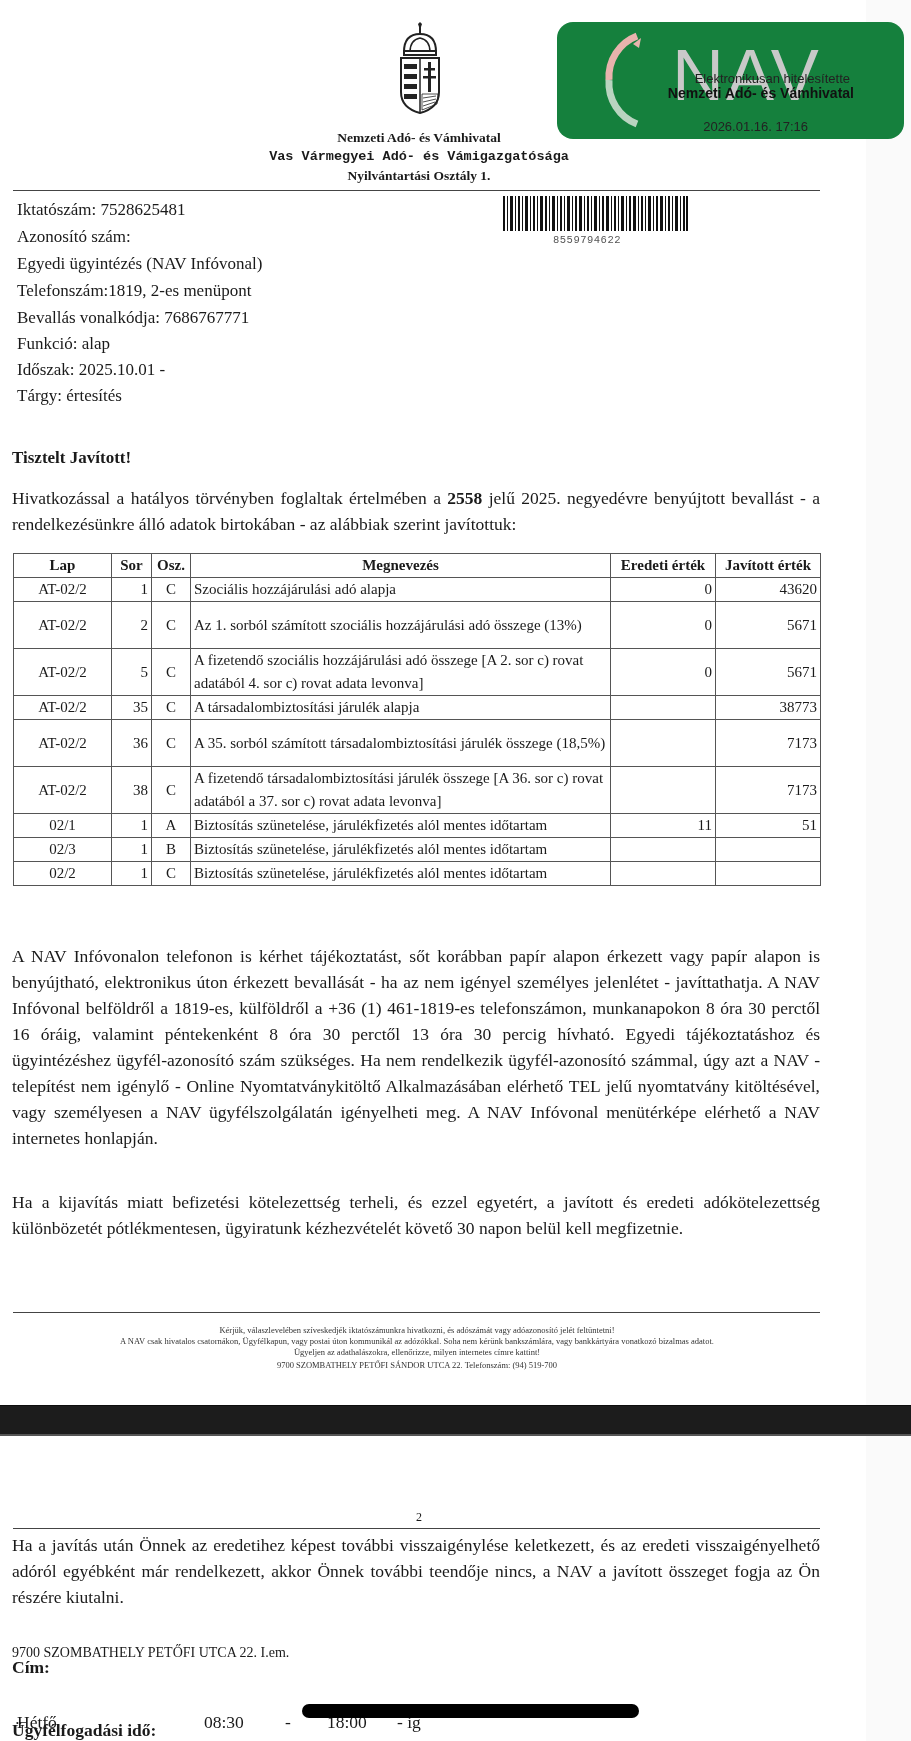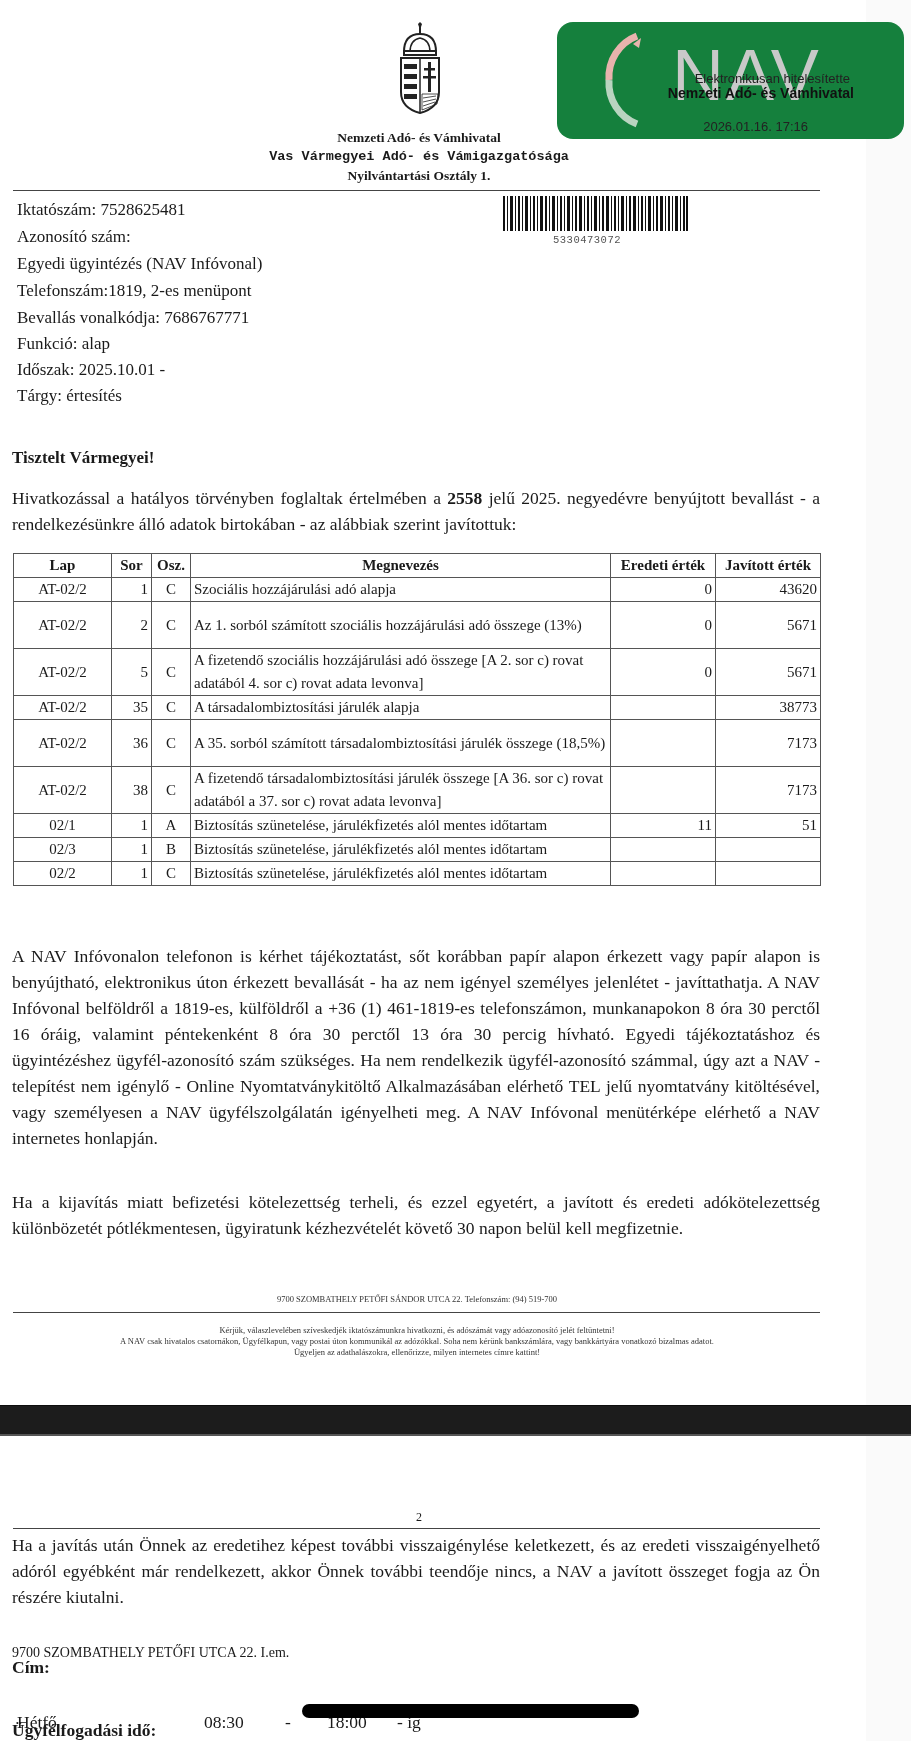--- a/index.html
+++ b/index.html
@@ -146,23 +146,23 @@
       <rect x="157" y="0" width="3" height="35"></rect>
     <rect x="162" y="0" width="1" height="35"></rect>
       <rect x="165" y="0" width="2" height="35"></rect>
       <rect x="169" y="0" width="1" height="35"></rect>
     <rect x="172" y="0" width="3" height="35"></rect>
       <rect x="177" y="0" width="1" height="35"></rect>
       <rect x="180" y="0" width="2" height="35"></rect>
     <rect x="183" y="0" width="2" height="35"></rect>
   </g>
 </svg>
-<div class="abs barcode-num">5330473072</div>
-
-<div class="abs greet">Tisztelt Vármegyei!</div>
+<div class="abs barcode-num">8559794622</div>
+
+<div class="abs greet">Tisztelt Javított!</div>
 <div class="abs para" style="top:485px;"><span>Hivatkozással a hatályos törvényben foglaltak értelmében a </span><b>2558</b><span> jelű 2025.   negyedévre benyújtott bevallást - a rendelkezésünkre álló adatok birtokában - az alábbiak szerint javítottuk:</span></div>
 
 <table class="corr">
   <thead>
     <tr>
       <th class="c-lap" style="text-align:center">Lap</th>
       <th class="c-sor" style="text-align:center">Sor</th>
       <th class="c-osz">Osz.</th>
       <th class="c-meg" style="text-align:center">Megnevezés</th>
       <th class="c-ere" style="text-align:center">Eredeti érték</th>
@@ -242,21 +242,21 @@
       <td class="c-ere"></td>
       <td class="c-jav"></td>
     </tr>
   </tbody>
 </table>
 
 <div class="abs para" style="top:943px;">A NAV Infóvonalon telefonon is kérhet tájékoztatást, sőt korábban papír alapon érkezett vagy papír alapon is benyújtható, elektronikus úton érkezett bevallását - ha az nem igényel személyes jelenlétet - javíttathatja. A NAV Infóvonal belföldről a 1819-es, külföldről a +36 (1) 461-1819-es telefonszámon, munkanapokon 8 óra 30 perctől 16 óráig, valamint péntekenként 8 óra 30 perctől 13 óra 30 percig hívható. Egyedi tájékoztatáshoz és ügyintézéshez ügyfél-azonosító szám szükséges. Ha nem rendelkezik ügyfél-azonosító számmal, úgy azt a NAV - telepítést nem igénylő - Online Nyomtatványkitöltő Alkalmazásában elérhető TEL jelű nyomtatvány kitöltésével, vagy személyesen a NAV ügyfélszolgálatán igényelheti meg. A NAV Infóvonal menütérképe elérhető a NAV internetes honlapján.</div>
 <div class="abs para" style="top:1189px;">Ha a kijavítás miatt befizetési kötelezettség terheli, és ezzel egyetért, a javított és eredeti adókötelezettség különbözetét pótlékmentesen, ügyiratunk kézhezvételét követő 30 napon belül kell megfizetnie.</div>
 
 <div class="abs rule" style="top:1312px;"></div>
-<div class="abs footer" style="top:1294px;">9700 SZOMBATHELY PETŐFI SÁNDOR UTCA 22. Telefonszám: (94) 519-700</div>
+<div class="abs footer" style="top:1360px;">9700 SZOMBATHELY PETŐFI SÁNDOR UTCA 22. Telefonszám: (94) 519-700</div>
 <div class="abs footer" style="top:1325px;">Kérjük, válaszlevelében szíveskedjék iktatószámunkra hivatkozni, és adószámát vagy adóazonosító jelét feltüntetni!</div>
 <div class="abs footer" style="top:1336px;">A NAV csak hivatalos csatornákon, Ügyfélkapun, vagy postai úton kommunikál az adózókkal. Soha nem kérünk bankszámlára, vagy bankkártyára vonatkozó bizalmas adatot.</div>
 <div class="abs footer" style="top:1347px;">Ügyeljen az adathalászokra, ellenőrizze, milyen internetes címre kattint!</div>
 
 <div class="abs darkbar"></div>
 
 <div class="abs pagenum">2</div>
 <div class="abs rule" style="top:1528px;"></div>
 <div class="abs para" style="top:1532px;">Ha a javítás után Önnek az eredetihez képest további visszaigénylése keletkezett, és az eredeti visszaigényelhető adóról egyébként már rendelkezett, akkor Önnek további teendője nincs, a NAV a javított összeget fogja az Ön részére kiutalni.</div>
 

